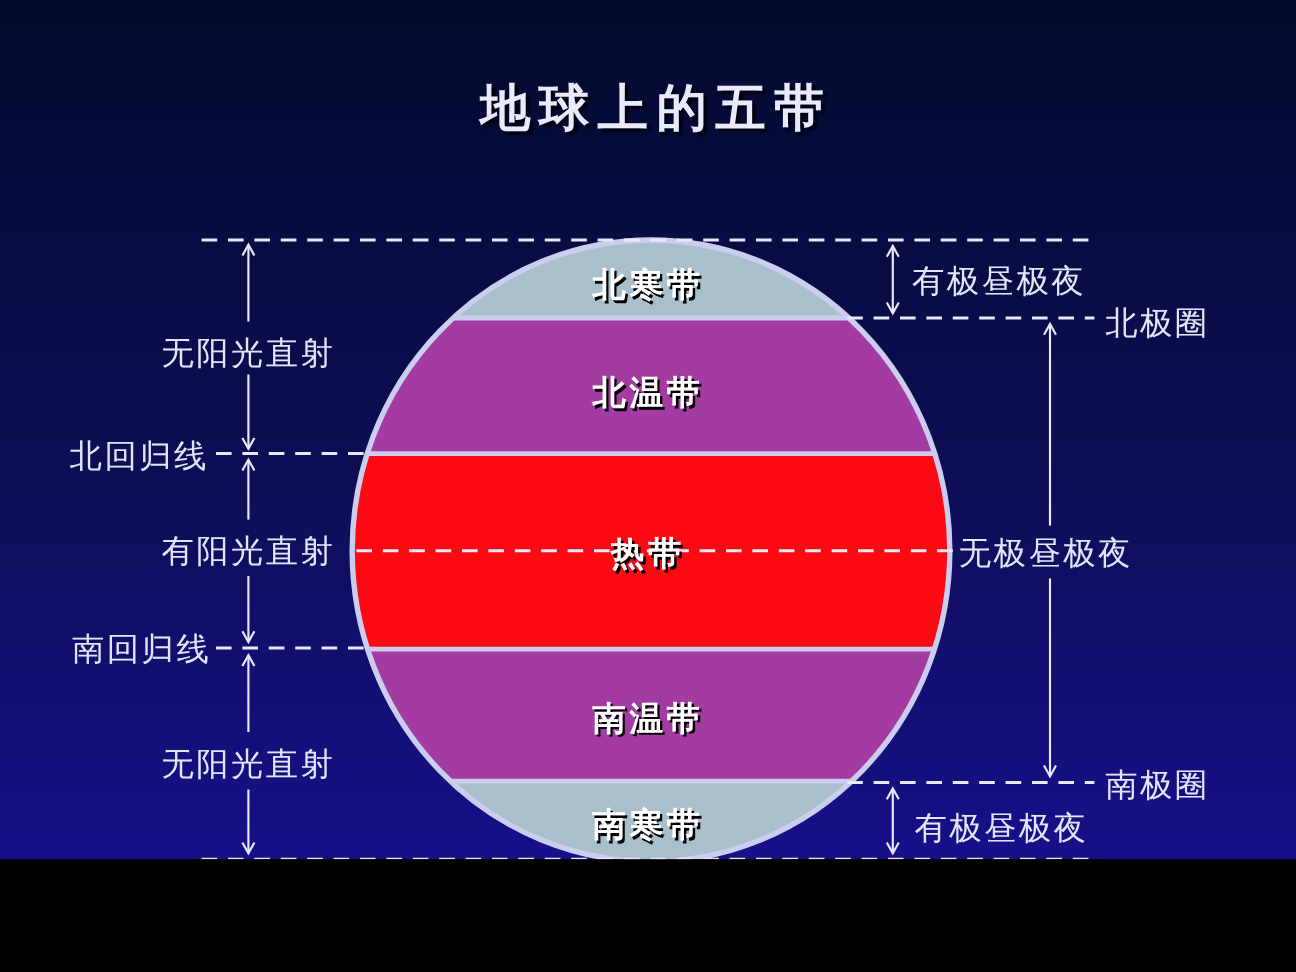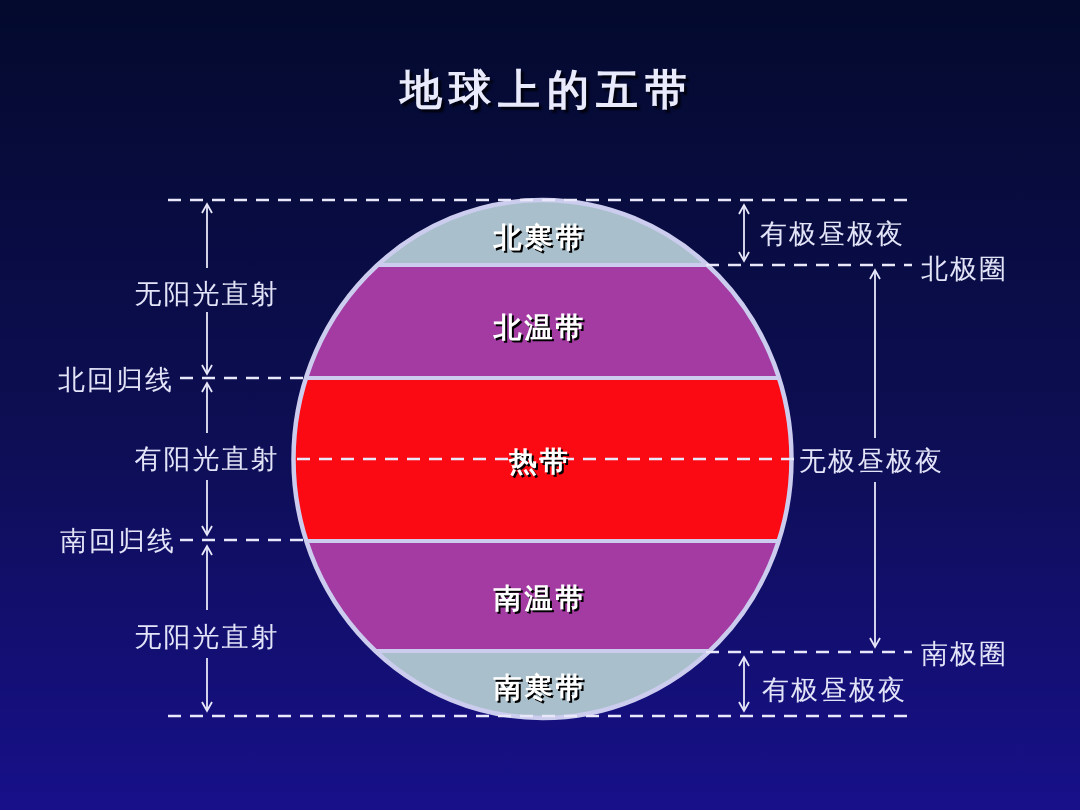--- a/index.html
+++ b/index.html
@@ -1,18 +1,18 @@
 <!DOCTYPE html>
 <html><head>
 <meta charset="utf-8">
 <style>
   html,body { margin:0; padding:0; background:#000; }
   .slide {
     position:relative;
-    width:1080px; height:810px;
+    width:1080px; height:716px;
     overflow:hidden;
     background:linear-gradient(180deg, #030a2d 0%, #0d0e55 55%, #17108a 100%);
     font-family:"DejaVu Sans","Liberation Sans",sans-serif;
   }
   svg { position:absolute; left:0; top:0; }
   text {
     font-family:"DejaVu Sans","Liberation Sans",sans-serif;
     user-select:none;
   }
   .title {

